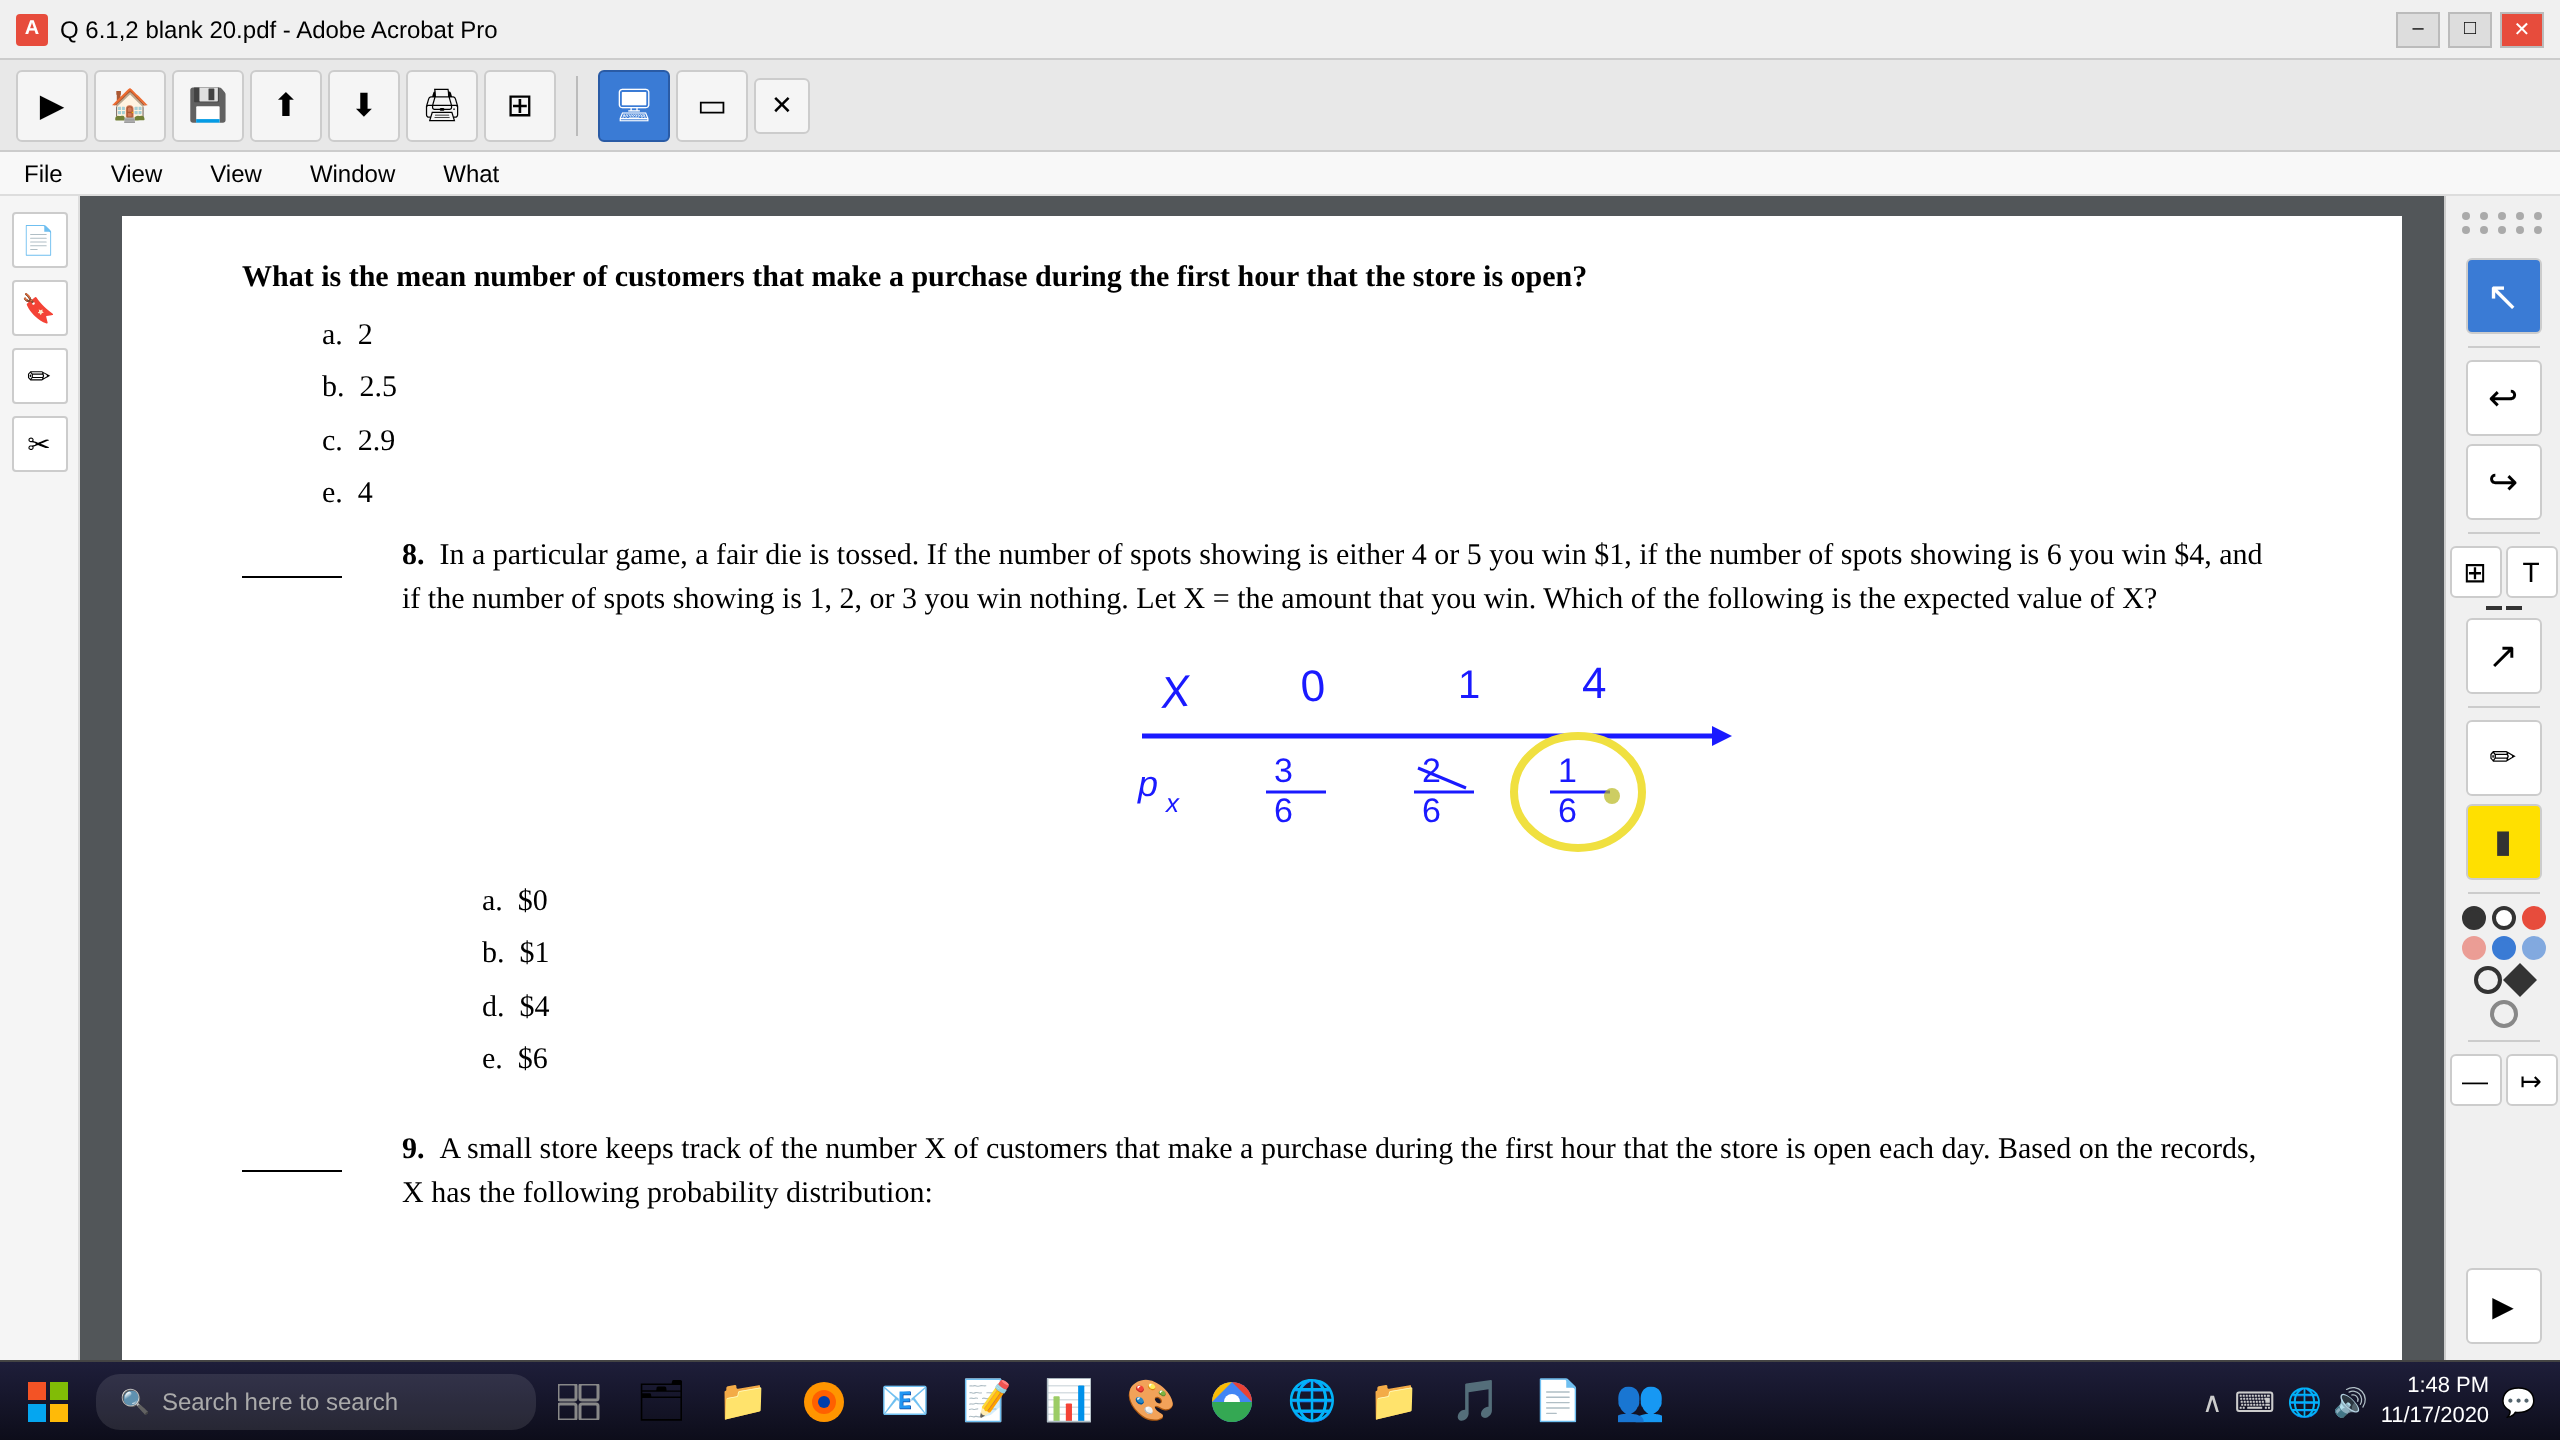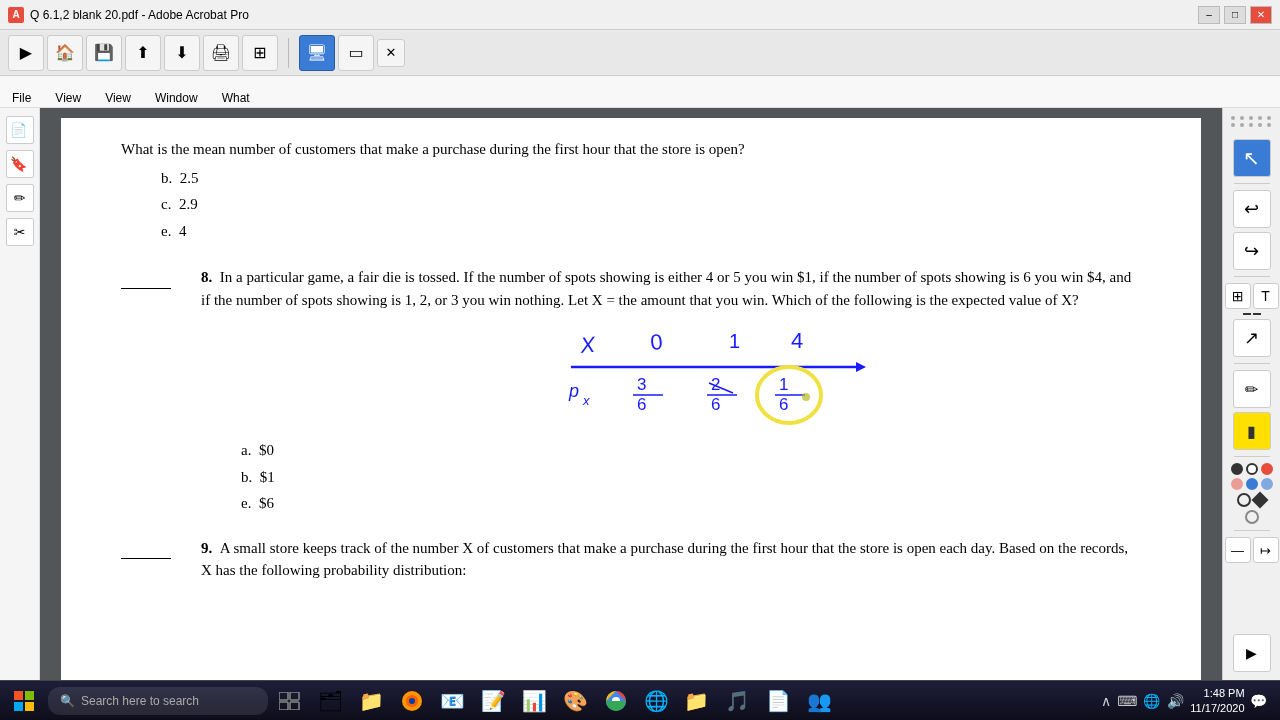--- a/index.html
+++ b/index.html
@@ -37,23 +37,23 @@
       width: 36px; height: 36px; background: #f5f5f5; border: 1px solid #ccc;
       display: flex; align-items: center; justify-content: center; cursor: pointer;
       font-size: 16px; border-radius: 3px;
     }
     .toolbar-btn.active { background: #3a7bd5; color: white; border-color: #2a5ba5; }
     .toolbar-separator { width: 1px; height: 30px; background: #bbb; margin: 0 4px; }
 
     
     .menu-bar {
       background: #f8f8f8;
-      height: 32px;
-      display: flex;
-      align-items: flex-end;
+      height: 22px;
+      display: flex;
+      align-items: center;
       padding: 0 8px;
       border-bottom: 1px solid #ddd;
       font-size: 12px;
       gap: 16px;
     }
     .menu-item { cursor: pointer; padding: 2px 4px; }
 
     
     .main-area { display: flex; flex: 1; overflow: hidden; }
 
@@ -103,21 +103,21 @@
     .rt-separator { width: 36px; height: 1px; background: #ccc; margin: 2px 0; }
     .rt-dot { width: 12px; height: 12px; border-radius: 50%; border: 2px solid #333; display: inline-block; }
     .rt-dot.filled { background: #333; }
     .rt-dot.red { background: #e74c3c; border-color: #e74c3c; }
     .rt-dot.blue { background: #3a7bd5; border-color: #3a7bd5; }
     .rt-diamond { width: 12px; height: 12px; background: #333; transform: rotate(45deg); display: inline-block; }
     .rt-circle-outline { width: 14px; height: 14px; border-radius: 50%; border: 2px solid #333; display: inline-block; }
     .color-dots { display: flex; gap: 3px; align-items: center; justify-content: center; flex-wrap: wrap; width: 42px; }
 
     
-    .question-text { margin-bottom: 8px; text-indent: 0; }
+    .question-text { margin-bottom: 8px; text-indent: 0; font-weight: bold; }
     .q-num { font-weight: bold; }
     .answer-choice { margin-left: 40px; margin-bottom: 4px; }
     .blank-line { display: inline-block; width: 50px; border-bottom: 1px solid #000; margin-right: 8px; vertical-align: bottom; }
 
     
     .annotation-area {
       position: relative;
       height: 120px;
       margin-left: 200px;
       margin-top: 4px;
@@ -200,26 +200,27 @@
     <div class="sidebar-btn">✏</div>
     <div class="sidebar-btn">✂</div>
   </div>
 
   <div class="pdf-area">
     <div class="pdf-page">
 
       <p class="question-text" style="margin-bottom:6px;">What is the mean number of customers that make a purchase during the first hour that the store is open?</p>
 
       <div>
+        <div class="answer-choice">a.&nbsp;&nbsp;2</div>
         <div class="answer-choice">b.&nbsp;&nbsp;2.5</div>
         <div class="answer-choice">c.&nbsp;&nbsp;2.9</div>
         <div class="answer-choice">e.&nbsp;&nbsp;4</div>
       </div>
 
-      <div style="display:flex; margin-top:24px;">
+      <div style="display:flex; margin-top:8px;">
         <div style="min-width:80px;">
           <span class="blank-line"></span>
         </div>
         <div>
           <p><span class="q-num">8.</span>&nbsp;&nbsp;<span>In a particular game, a fair die is tossed.  If the number of spots showing is either 4 or 5 you win $1, if the number of spots showing is 6 you win $4, and if the number of spots showing is 1, 2, or 3 you win nothing. Let X = the amount that you win.  Which of the following is the expected value of X?</span></p>
 
           <div class="annotation-area">
             <svg class="handwriting-svg" viewBox="0 0 420 120">
 
               <text x="20" y="38" font-family="Arial" font-size="22" fill="#1a1aff" font-style="italic" transform="rotate(-5, 20, 38)">X</text>
@@ -252,20 +253,21 @@
 
               <ellipse cx="228" cy="80" rx="32" ry="28" fill="none" stroke="#f0e040" stroke-width="4"></ellipse>
 
               <circle cx="245" cy="82" r="4" fill="#b8b820" opacity="0.7"></circle>
             </svg>
           </div>
 
           <div style="margin-top:4px;">
             <div class="answer-choice">a.&nbsp;&nbsp;$0</div>
             <div class="answer-choice">b.&nbsp;&nbsp;$1</div>
+            <div class="answer-choice">d.&nbsp;&nbsp;$4</div>
             <div class="answer-choice">e.&nbsp;&nbsp;$6</div>
           </div>
         </div>
       </div>
 
       <div style="display:flex; margin-top:18px;">
         <div style="min-width:80px;">
           <span class="blank-line"></span>
         </div>
         <div style="flex:1;font-family:Liberation Serif, serif;">

